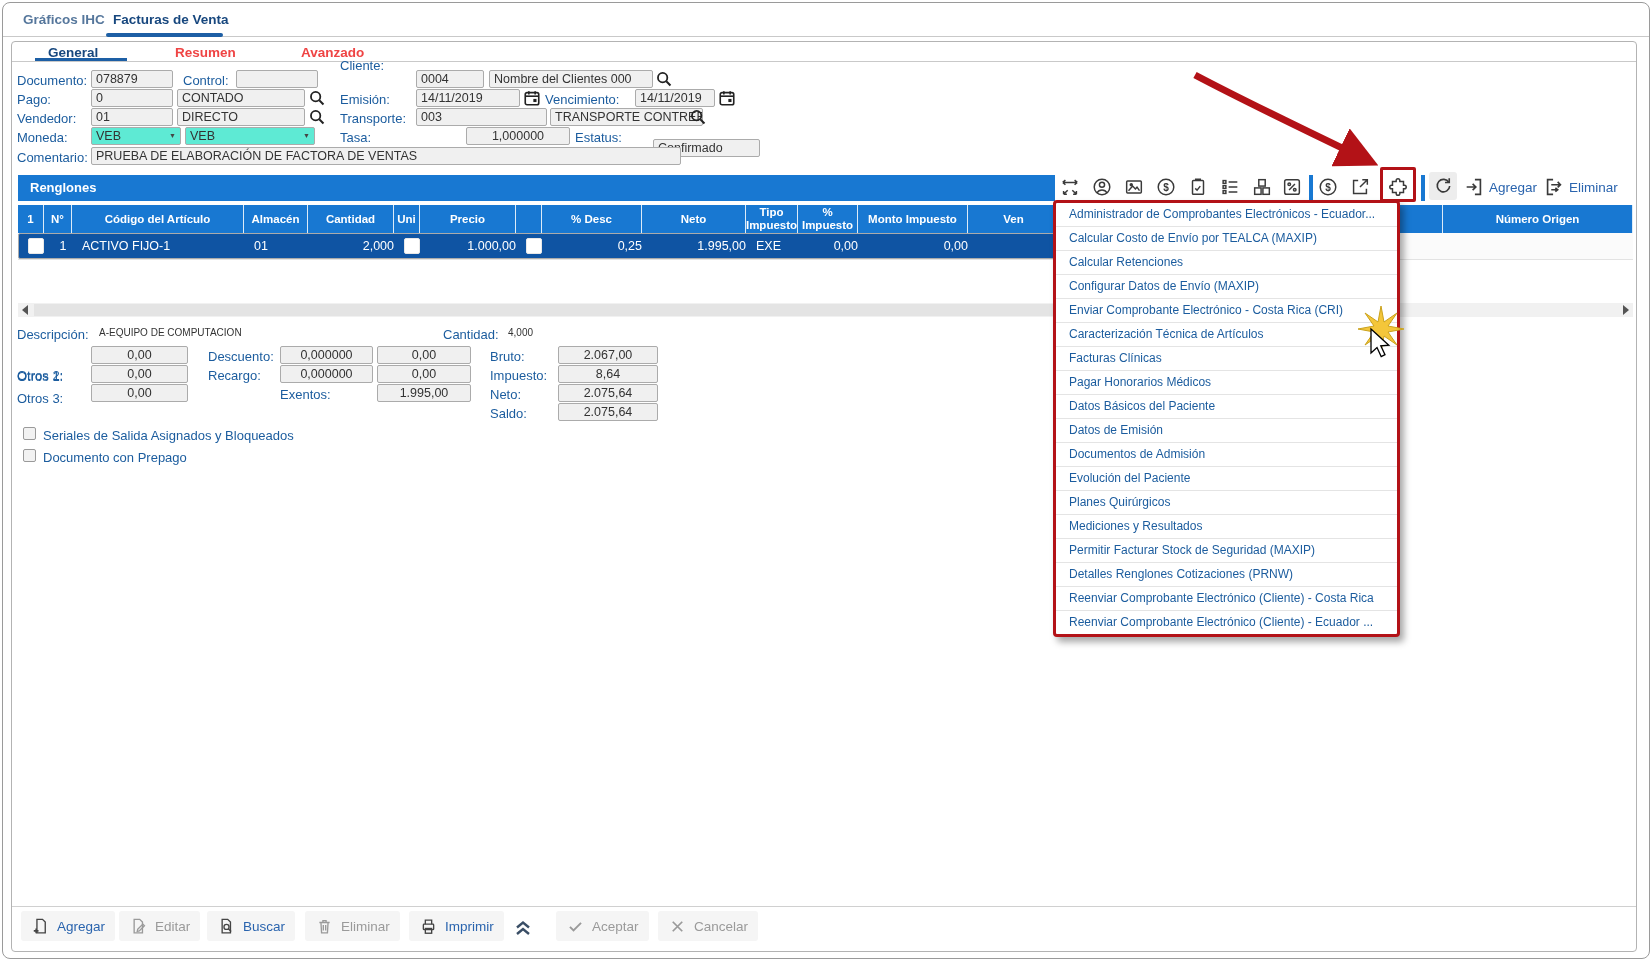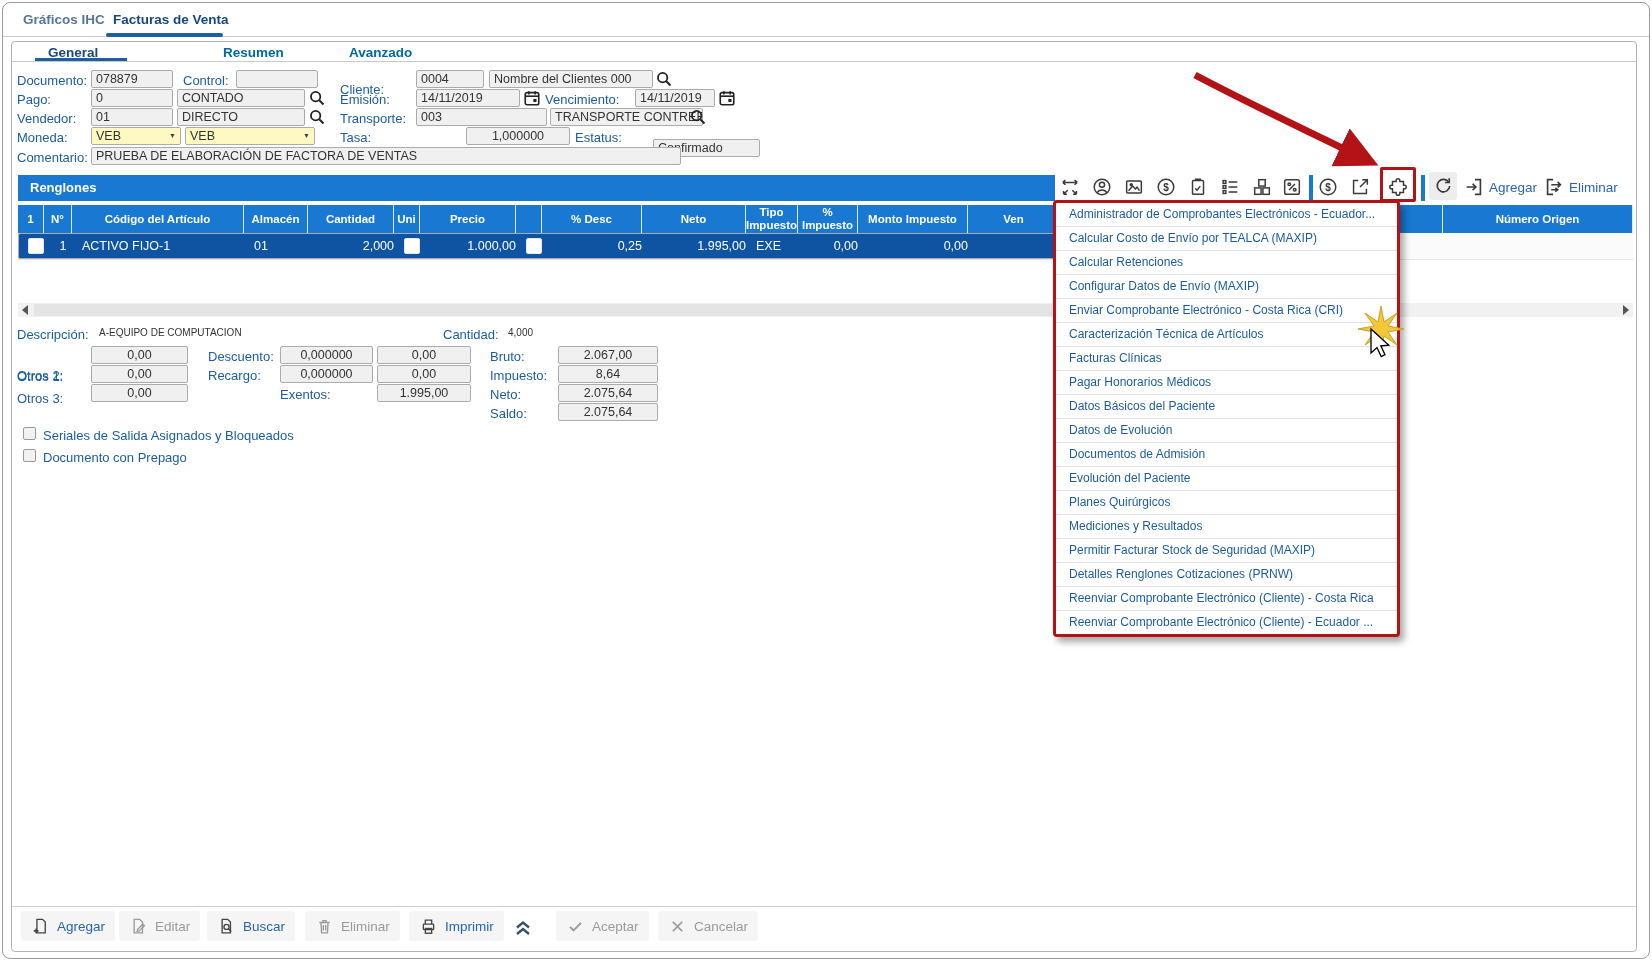--- a/index.html
+++ b/index.html
@@ -11,29 +11,29 @@
   
   .tab{position:absolute;top:9px;font-size:13.5px;font-weight:bold;white-space:nowrap;cursor:default;}
   .tab.inactive{color:#56779c;}
   .tab.active{color:#17477e;}
   .tabline{position:absolute;left:0;right:0;top:33px;height:1px;background:#c9c9c9;}
   .tabunder{position:absolute;top:30px;height:4px;background:#1d5fa5;border-radius:2px;}
   
   .panel{position:absolute;left:8px;top:38px;right:12px;bottom:6px;border:1px solid #b3b3b3;border-radius:4px;background:#fff;}
   .subtab{position:absolute;top:42px;font-size:13.5px;font-weight:bold;white-space:nowrap;}
   .subtab.active{color:#17477e;}
-  .subtab.inactive{color:#0369a1;margin-left:48px;}
+  .subtab.inactive{color:#ef4444;}
   .subline{position:absolute;left:9px;right:13px;top:58px;height:1px;background:#c9c9c9;}
   .subunder{position:absolute;top:55px;height:3px;background:#1d5fa5;}
   
   .lbl{position:absolute;font-size:13px;color:#1b5c9e;white-space:nowrap;}
   .inp{position:absolute;height:18px;background:#f0f0f0;border:1px solid #ababab;border-radius:2px;
        font-size:12.5px;color:#333;line-height:16px;padding:0 4px;white-space:nowrap;overflow:hidden;box-sizing:border-box;}
   .inp.num{text-align:center;}
-  .sel{position:absolute;height:18px;background:#fef9c3;border:1px solid #ababab;border-radius:2px;
+  .sel{position:absolute;height:18px;background:#5eead4;border:1px solid #ababab;border-radius:2px;
        font-size:12.5px;color:#333;line-height:16px;padding:0 4px;box-sizing:border-box;
        display:flex;justify-content:space-between;align-items:center;}
   .sel .car{font-size:7px;color:#444;}
   .ficon{position:absolute;width:18px;height:18px;color:#222;}
   .ficon svg{width:18px;height:18px;display:block;}
   
   .gtitle{position:absolute;left:15px;top:172px;width:1037px;height:26px;background:#1878d2;color:#fff;
           font-size:13px;font-weight:bold;line-height:26px;padding-left:12px;box-sizing:border-box;}
   .tbico{position:absolute;top:173px;width:22px;height:22px;color:#3a3a3a;}
   .tbico svg{width:22px;height:22px;display:block;}
@@ -97,21 +97,21 @@
   <div class="subtab active" style="left:45px">General</div>
   <div class="subtab inactive" style="left:172px">Resumen</div>
   <div class="subtab inactive" style="left:298px">Avanzado</div>
   <div class="subline"></div>
   <div class="subunder" style="left:32px;width:92px"></div>
 
   <div class="lbl" style="left:14px;top:70px">Documento:</div>
   <div class="inp" style="left:88px;top:67px;width:82px">078879</div>
   <div class="lbl" style="left:180px;top:70px">Control:</div>
   <div class="inp" style="left:233px;top:67px;width:82px"></div>
-  <div class="lbl" style="left:337px;top:79px">Cliente:</div>
+  <div class="lbl" style="left:337px;top:55px">Cliente:</div>
   <div class="inp" style="left:413px;top:67px;width:68px">0004</div>
   <div class="inp" style="left:486px;top:67px;width:164px">Nombre del Clientes 000</div>
   <div class="ficon" style="left:652px;top:67px">
     <svg viewBox="0 0 20 20" fill="none" stroke="currentColor">
         <circle cx="8.5" cy="8.5" r="5.2" stroke-width="2"></circle>
         <path d="M12.5 12.5l4.7 4.7" stroke-width="2.2"></path>
       </svg>
   </div>
 
   <div class="lbl" style="left:14px;top:89px">Pago:</div>
@@ -453,21 +453,21 @@
   <div class="menu">
       <div class="mi">Administrador de Comprobantes Electrónicos - Ecuador...</div>
       <div class="mi">Calcular Costo de Envío por TEALCA (MAXIP)</div>
       <div class="mi">Calcular Retenciones</div>
       <div class="mi">Configurar Datos de Envío (MAXIP)</div>
       <div class="mi">Enviar Comprobante Electrónico - Costa Rica (CRI)</div>
       <div class="mi">Caracterización Técnica de Artículos</div>
       <div class="mi">Facturas Clínicas</div>
       <div class="mi">Pagar Honorarios Médicos</div>
       <div class="mi">Datos Básicos del Paciente</div>
-      <div class="mi">Datos de Evolución</div>
+      <div class="mi">Datos de Emisión</div>
       <div class="mi">Documentos de Admisión</div>
       <div class="mi">Evolución del Paciente</div>
       <div class="mi">Planes Quirúrgicos</div>
       <div class="mi">Mediciones y Resultados</div>
       <div class="mi">Permitir Facturar Stock de Seguridad (MAXIP)</div>
       <div class="mi">Detalles Renglones Cotizaciones (PRNW)</div>
       <div class="mi">Reenviar Comprobante Electrónico (Cliente) - Costa Rica</div>
       <div class="mi">Reenviar Comprobante Electrónico (Cliente) - Ecuador ...</div>
     </div>
 

